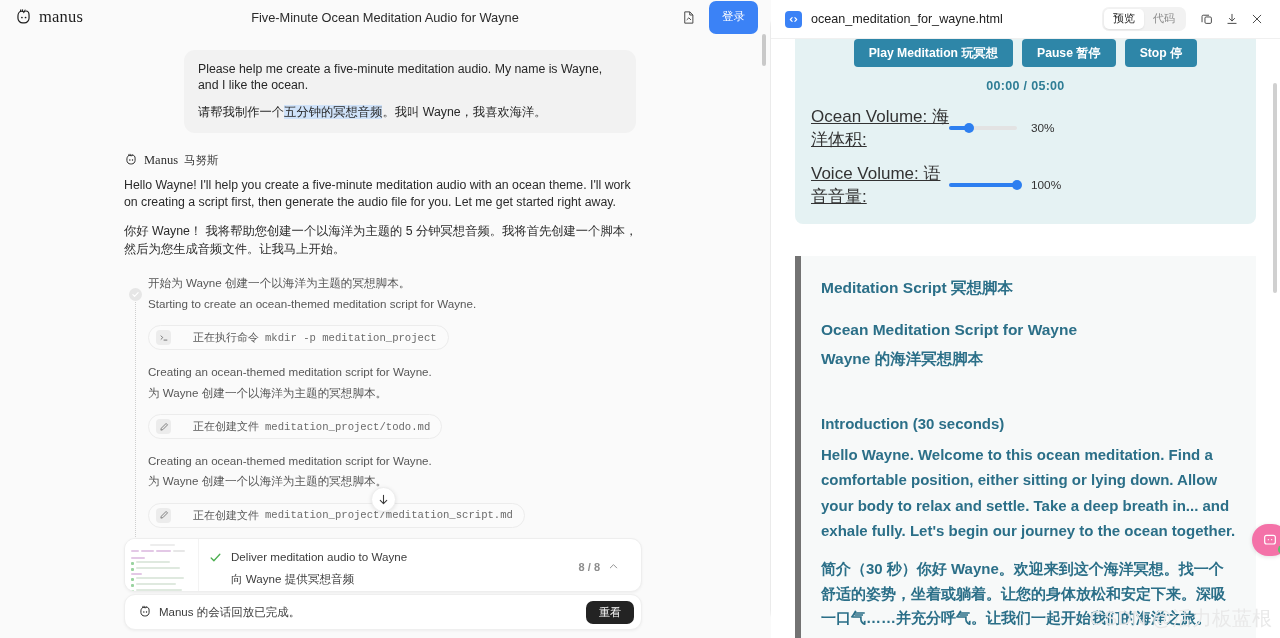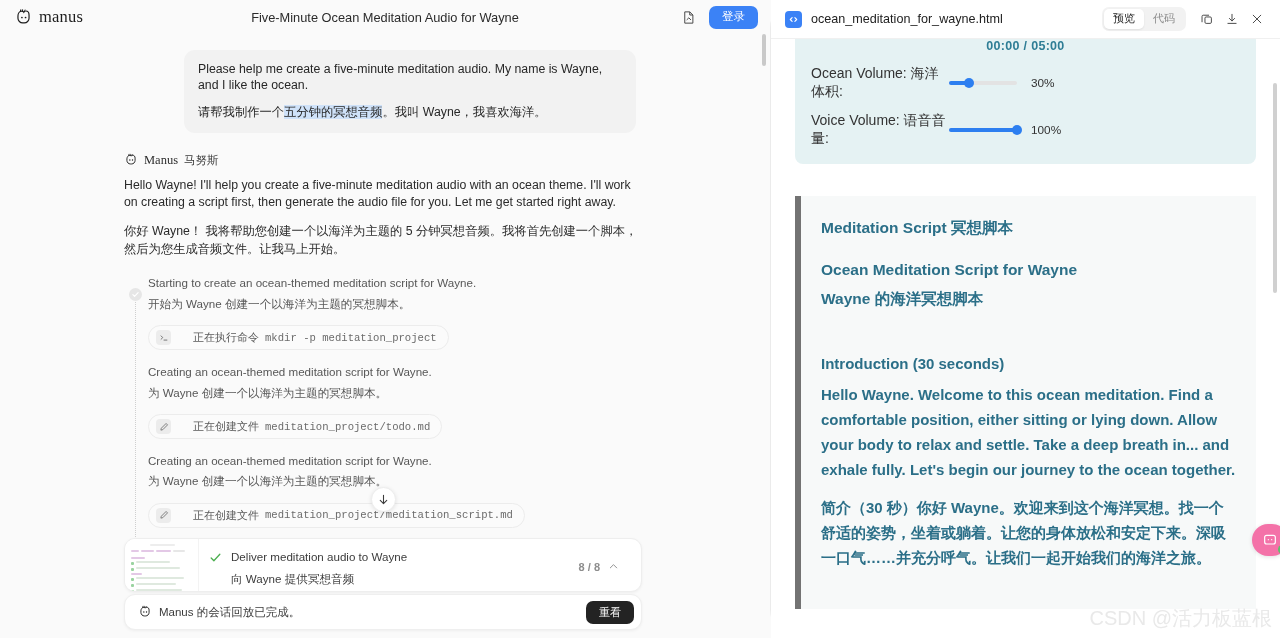--- a/index.html
+++ b/index.html
@@ -43,21 +43,21 @@
     position: relative; z-index: 2;
   }
   .hdr-icon-btn {
     width: 22px; height: 22px; display: flex; align-items: center; justify-content: center;
     border: none; background: transparent; cursor: pointer; padding: 0;
   }
   #login-btn {
     background: #3b82f6; color: #fff;
     font-size: 11.5px; border: none; border-radius: 7px;
     padding: 5px 13px; cursor: pointer; line-height: 1;
-    height: 23px; display:flex; align-items:center;
+    height: 33px; display:flex; align-items:center;
   }
 
   
   #chat-scroll {
     flex: 1 1 auto; position: relative;
     overflow: hidden;
     padding: 0 0 0 0;
   }
   #chat-inner { padding: 14px 130px 0 124px; }
 
@@ -230,21 +230,21 @@
     background: #2e86a8; color: #fff; border: none; border-radius: 4px;
     font-size: 12.2px; padding: 8px 15px; cursor: pointer; line-height: 1;
     font-weight: bold;
   }
   #time-display {
     text-align: center; color: #2e7d95; font-size: 12.5px; font-weight: bold;
     margin-bottom: 12px; letter-spacing: .3px;
   }
   .vol-row { display: flex; align-items: center; margin-bottom: 11px; }
   .vol-row:last-child { margin-bottom: 0; }
-  .vol-label { font-size: 14px; color: #333; width: 138px; flex: 0 0 138px; }
+  .vol-label { font-size: 17px; color: #333; width: 138px; flex: 0 0 138px; text-decoration: underline; }
   .slider { position: relative; width: 68px; height: 14px; flex: 0 0 68px; cursor: pointer; }
   .slider .track {
     position: absolute; top: 5px; left: 0; width: 68px; height: 4px;
     background: #e3e3e3; border-radius: 2px;
   }
   .slider .fill {
     position: absolute; top: 5px; left: 0; height: 4px;
     background: #2d7ff0; border-radius: 2px;
   }
   .slider .knob {
@@ -370,22 +370,22 @@
         <div id="tool-section">
           <div class="tl-line"></div>
           <div class="tl-dot">
             <svg viewBox="0 0 24 24" width="9" height="9" fill="none" stroke="#ffffff" stroke-width="3.2">
               <path d="M5 12.5l4.5 4.5L19 7" stroke-linecap="round" stroke-linejoin="round"></path>
             </svg>
           </div>
 
 
           <div class="tool-body">
+            <p class="step-text">开始为 Wayne 创建一个以海洋为主题的冥想脚本。</p>
             <p class="step-text">Starting to create an ocean-themed meditation script for Wayne.</p>
-            <p class="step-text">开始为 Wayne 创建一个以海洋为主题的冥想脚本。</p>
 
             <div class="chip">
               <span class="chip-ico">
                 <svg viewBox="0 0 24 24" width="10" height="10" fill="none" stroke="#6b6b6b" stroke-width="2.2">
                   <path d="M5 7l4 4-4 4" stroke-linecap="round" stroke-linejoin="round"></path>
                     <path d="M12 17h7" stroke-linecap="round"></path>
                 </svg>
               </span>
               <span class="chip-label">正在执行命令</span>
               <span class="chip-code">mkdir -p meditation_project</span>
@@ -536,20 +536,25 @@
             <path d="M5.5 5.5l13 13M18.5 5.5l-13 13" stroke-linecap="round"></path>
           </svg>
         </button>
       </div>
     </div>
 
     <div id="right-body">
       <div id="right-content">
 
         <div id="player">
+          <div id="player-buttons">
+            <button class="play-btn">Play Meditation 玩冥想</button>
+            <button class="play-btn">Pause 暂停</button>
+            <button class="play-btn">Stop 停</button>
+          </div>
           <div id="time-display">00:00 / 05:00</div>
 
           <div class="vol-row">
             <span class="vol-label">Ocean Volume:  海洋体积:</span>
             <span class="slider">
               <span class="track"></span>
               <span class="fill" style="width:30%"></span>
               <span class="knob" style="left:30%"></span>
             </span>
             <span class="vol-val">30%</span>

